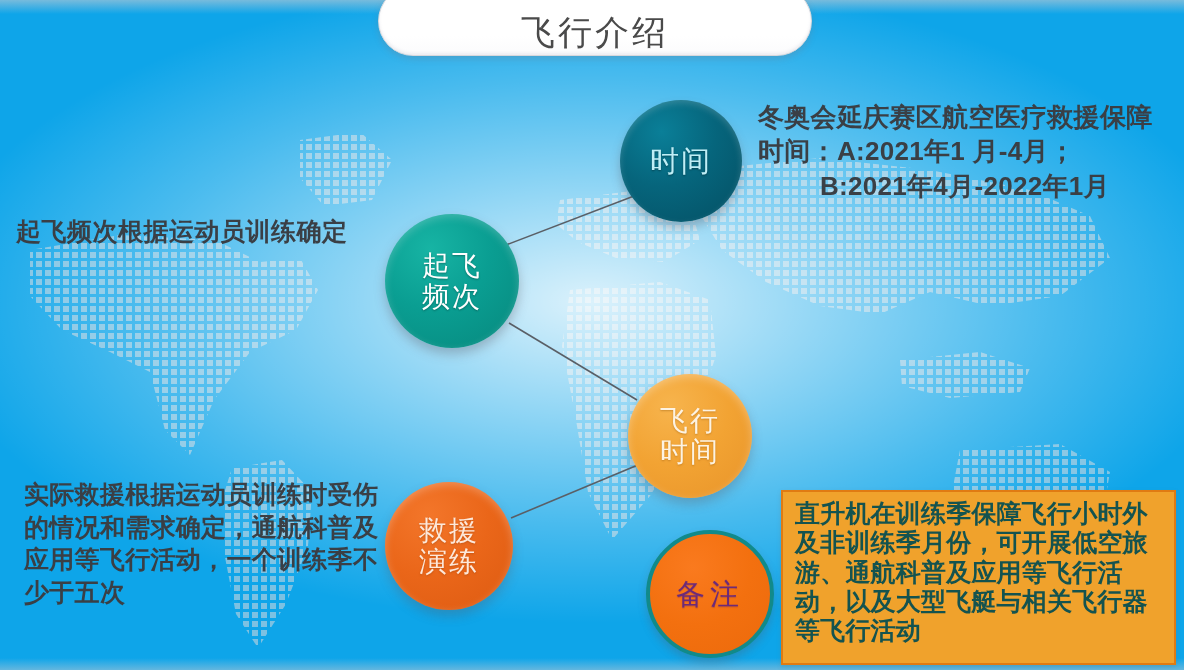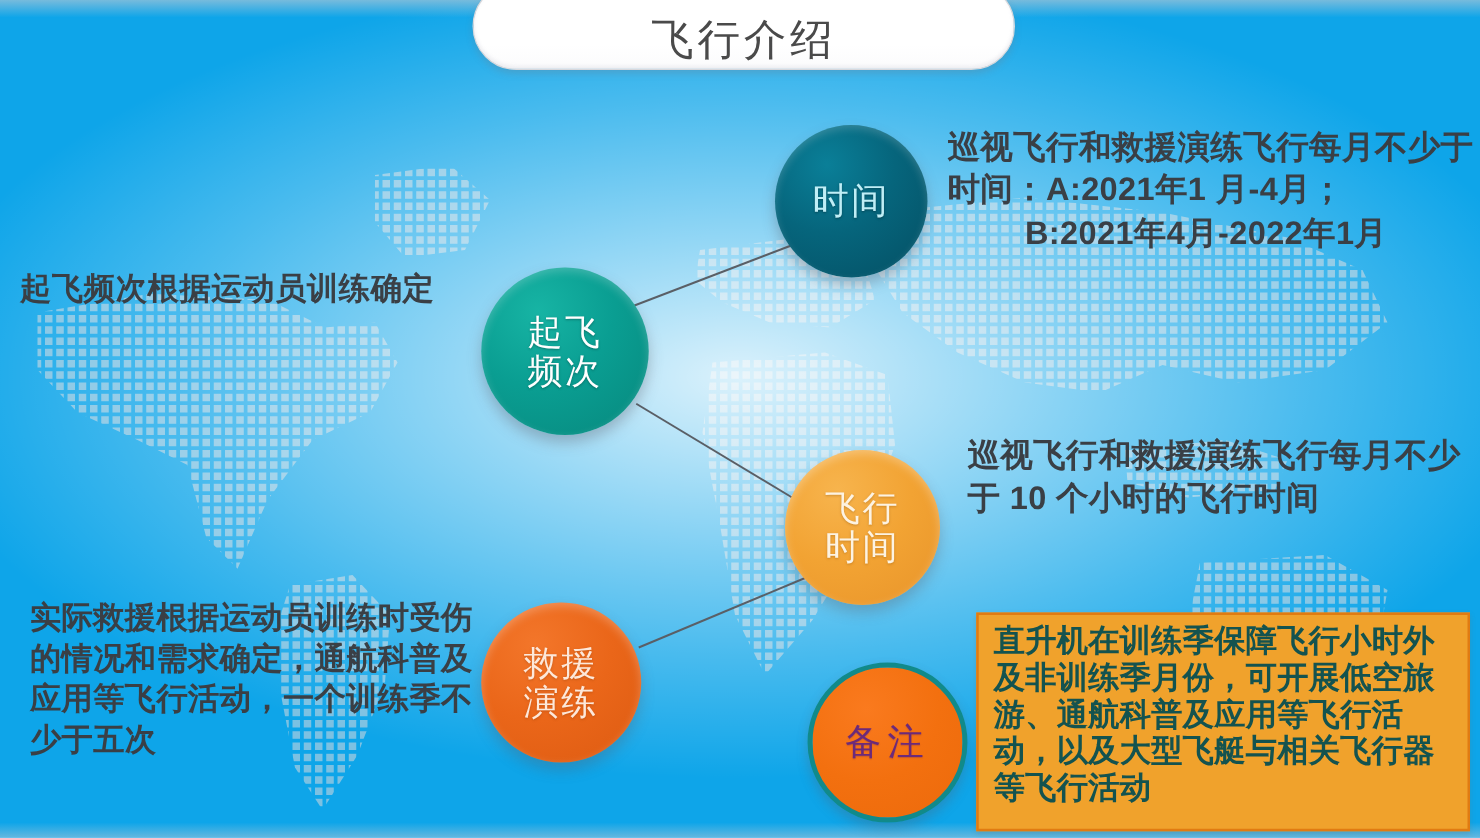--- a/index.html
+++ b/index.html
@@ -70,21 +70,21 @@
   #node-time .lbl{color:#bfeef6;font-size:29px;text-shadow:0 1px 2px rgba(0,0,0,.35);letter-spacing:2px;}
 
   #node-freq{
     left:385px;top:214px;width:134px;height:134px;
     background:radial-gradient(circle at 34% 26%, #17b4a4 0%, #0a9e92 45%, #07887d 100%);
     box-shadow:0 6px 11px rgba(90,90,100,.35), inset 0 3px 8px rgba(255,255,255,.22);
   }
   #node-freq .lbl{color:#ffffff;font-size:28px;text-shadow:0 1px 2px rgba(0,0,0,.3);letter-spacing:2px;}
 
   #node-flytime{
-    left:628px;top:360px;width:124px;height:124px;
+    left:628px;top:374px;width:124px;height:124px;
     background:radial-gradient(circle at 34% 26%, #f7b44d 0%, #f2a333 48%, #e8942a 100%);
     box-shadow:0 6px 11px rgba(90,90,100,.32), inset 0 3px 8px rgba(255,255,255,.3);
   }
   #node-flytime .lbl{color:#fdf3e2;font-size:28px;text-shadow:0 1px 2px rgba(140,80,10,.4);letter-spacing:2px;}
 
   #node-drill{
     left:385px;top:482px;width:128px;height:128px;
     background:radial-gradient(circle at 34% 26%, #f3762a 0%, #ea6619 48%, #dd5b12 100%);
     box-shadow:0 6px 11px rgba(90,90,100,.32), inset 0 3px 8px rgba(255,255,255,.26);
   }
@@ -207,26 +207,25 @@
   </div>
 
   <div class="node" id="node-drill">
     <span class="lbl">救援</span>
     <span class="lbl">演练</span>
   </div>
 
   <div class="txt" id="txt-freq">起飞频次根据运动员训练确定</div>
 
   <div class="txt" id="txt-time">
-    <span>巡视飞行和救援演练飞行每月不少于</span>
+    <span>冬奥会延庆赛区航空医疗救援保障</span>
     <span>时间：A:2021年1 月-4月；</span>
     <span class="ind">B:2021年4月-2022年1月</span>
   </div>
 
-  <div class="txt" id="txt-flytime">巡视飞行和救援演练飞行每月不少于 10 个小时的飞行时间</div>
 
   <div class="txt" id="txt-drill">实际救援根据运动员训练时受伤的情况和需求确定，通航科普及应用等飞行活动，一个训练季不少于五次</div>
 
   <div id="note-box">
     <div class="ntext">直升机在训练季保障飞行小时外及非训练季月份，可开展低空旅游、通航科普及应用等飞行活动，以及大型飞艇与相关飞行器等飞行活动</div>
   </div>
 
 </div>
 
 </body></html>

